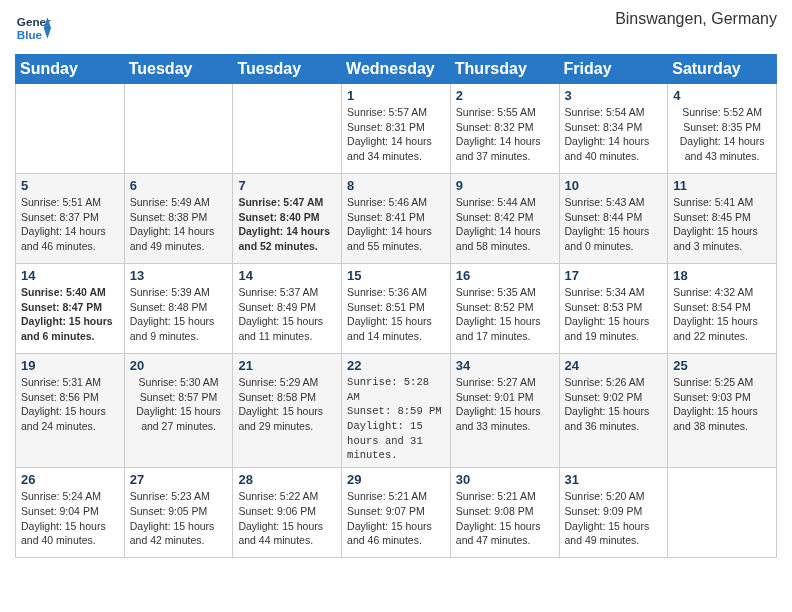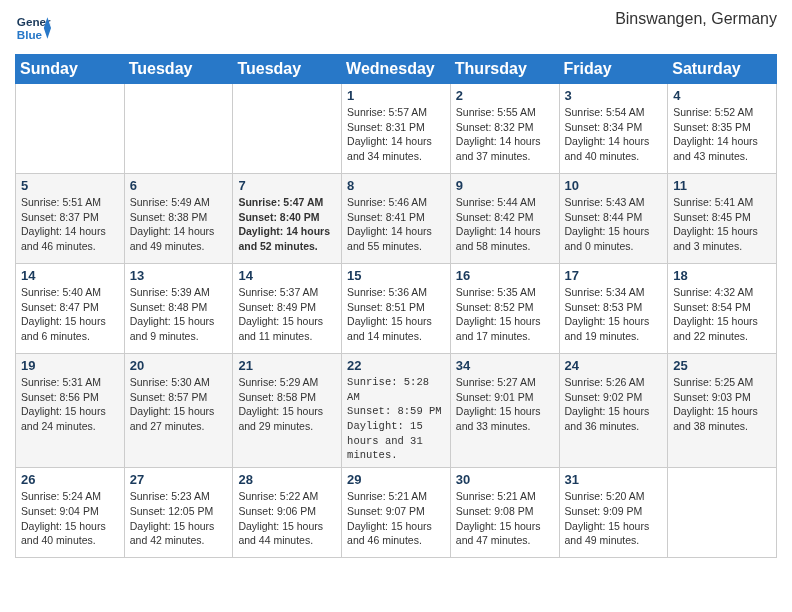--- a/index.html
+++ b/index.html
@@ -124,21 +124,21 @@
 Daylight: 14 hours and 37 minutes.</div>
         </td>
         <td>
           <span class="day-num">3</span>
           <div class="day-info" style="white-space: pre-line;">Sunrise: 5:54 AM
 Sunset: 8:34 PM
 Daylight: 14 hours and 40 minutes.</div>
         </td>
         <td>
           <span class="day-num">4</span>
-          <div class="day-info" style="white-space: pre-line;">Sunrise: 5:52 AM
+          <div class="day-info" style="white-space: pre-line; text-align: center;">Sunrise: 5:52 AM
 Sunset: 8:35 PM
 Daylight: 14 hours and 43 minutes.</div>
         </td>
       </tr>
       <tr>
         <td>
           <span class="day-num">5</span>
           <div class="day-info" style="white-space: pre-line;">Sunrise: 5:51 AM
 Sunset: 8:37 PM
 Daylight: 14 hours and 46 minutes.</div>
@@ -176,21 +176,21 @@
         <td>
           <span class="day-num">11</span>
           <div class="day-info" style="white-space: pre-line;">Sunrise: 5:41 AM
 Sunset: 8:45 PM
 Daylight: 15 hours and 3 minutes.</div>
         </td>
       </tr>
       <tr>
         <td>
           <span class="day-num">14</span>
-          <div class="day-info" style="white-space: pre-line;">Sunrise: 5:40 AM
+          <div class="day-info" style="white-space: pre-line; font-weight: bold;">Sunrise: 5:40 AM
 Sunset: 8:47 PM
 Daylight: 15 hours and 6 minutes.</div>
         </td>
         <td>
           <span class="day-num">13</span>
           <div class="day-info" style="white-space: pre-line;">Sunrise: 5:39 AM
 Sunset: 8:48 PM
 Daylight: 15 hours and 9 minutes.</div>
         </td>
         <td>
@@ -226,21 +226,21 @@
       </tr>
       <tr>
         <td>
           <span class="day-num">19</span>
           <div class="day-info" style="white-space: pre-line;">Sunrise: 5:31 AM
 Sunset: 8:56 PM
 Daylight: 15 hours and 24 minutes.</div>
         </td>
         <td>
           <span class="day-num">20</span>
-          <div class="day-info" style="white-space: pre-line;">Sunrise: 5:30 AM
+          <div class="day-info" style="white-space: pre-line; text-align: center;">Sunrise: 5:30 AM
 Sunset: 8:57 PM
 Daylight: 15 hours and 27 minutes.</div>
         </td>
         <td>
           <span class="day-num">21</span>
           <div class="day-info" style="white-space: pre-line;">Sunrise: 5:29 AM
 Sunset: 8:58 PM
 Daylight: 15 hours and 29 minutes.</div>
         </td>
         <td>
@@ -271,21 +271,21 @@
       <tr>
         <td>
           <span class="day-num">26</span>
           <div class="day-info" style="white-space: pre-line;">Sunrise: 5:24 AM
 Sunset: 9:04 PM
 Daylight: 15 hours and 40 minutes.</div>
         </td>
         <td>
           <span class="day-num">27</span>
           <div class="day-info" style="white-space: pre-line;">Sunrise: 5:23 AM
-Sunset: 12:05 PM
+Sunset: 9:05 PM
 Daylight: 15 hours and 42 minutes.</div>
         </td>
         <td>
           <span class="day-num">28</span>
           <div class="day-info" style="white-space: pre-line;">Sunrise: 5:22 AM
 Sunset: 9:06 PM
 Daylight: 15 hours and 44 minutes.</div>
         </td>
         <td>
           <span class="day-num">29</span>

